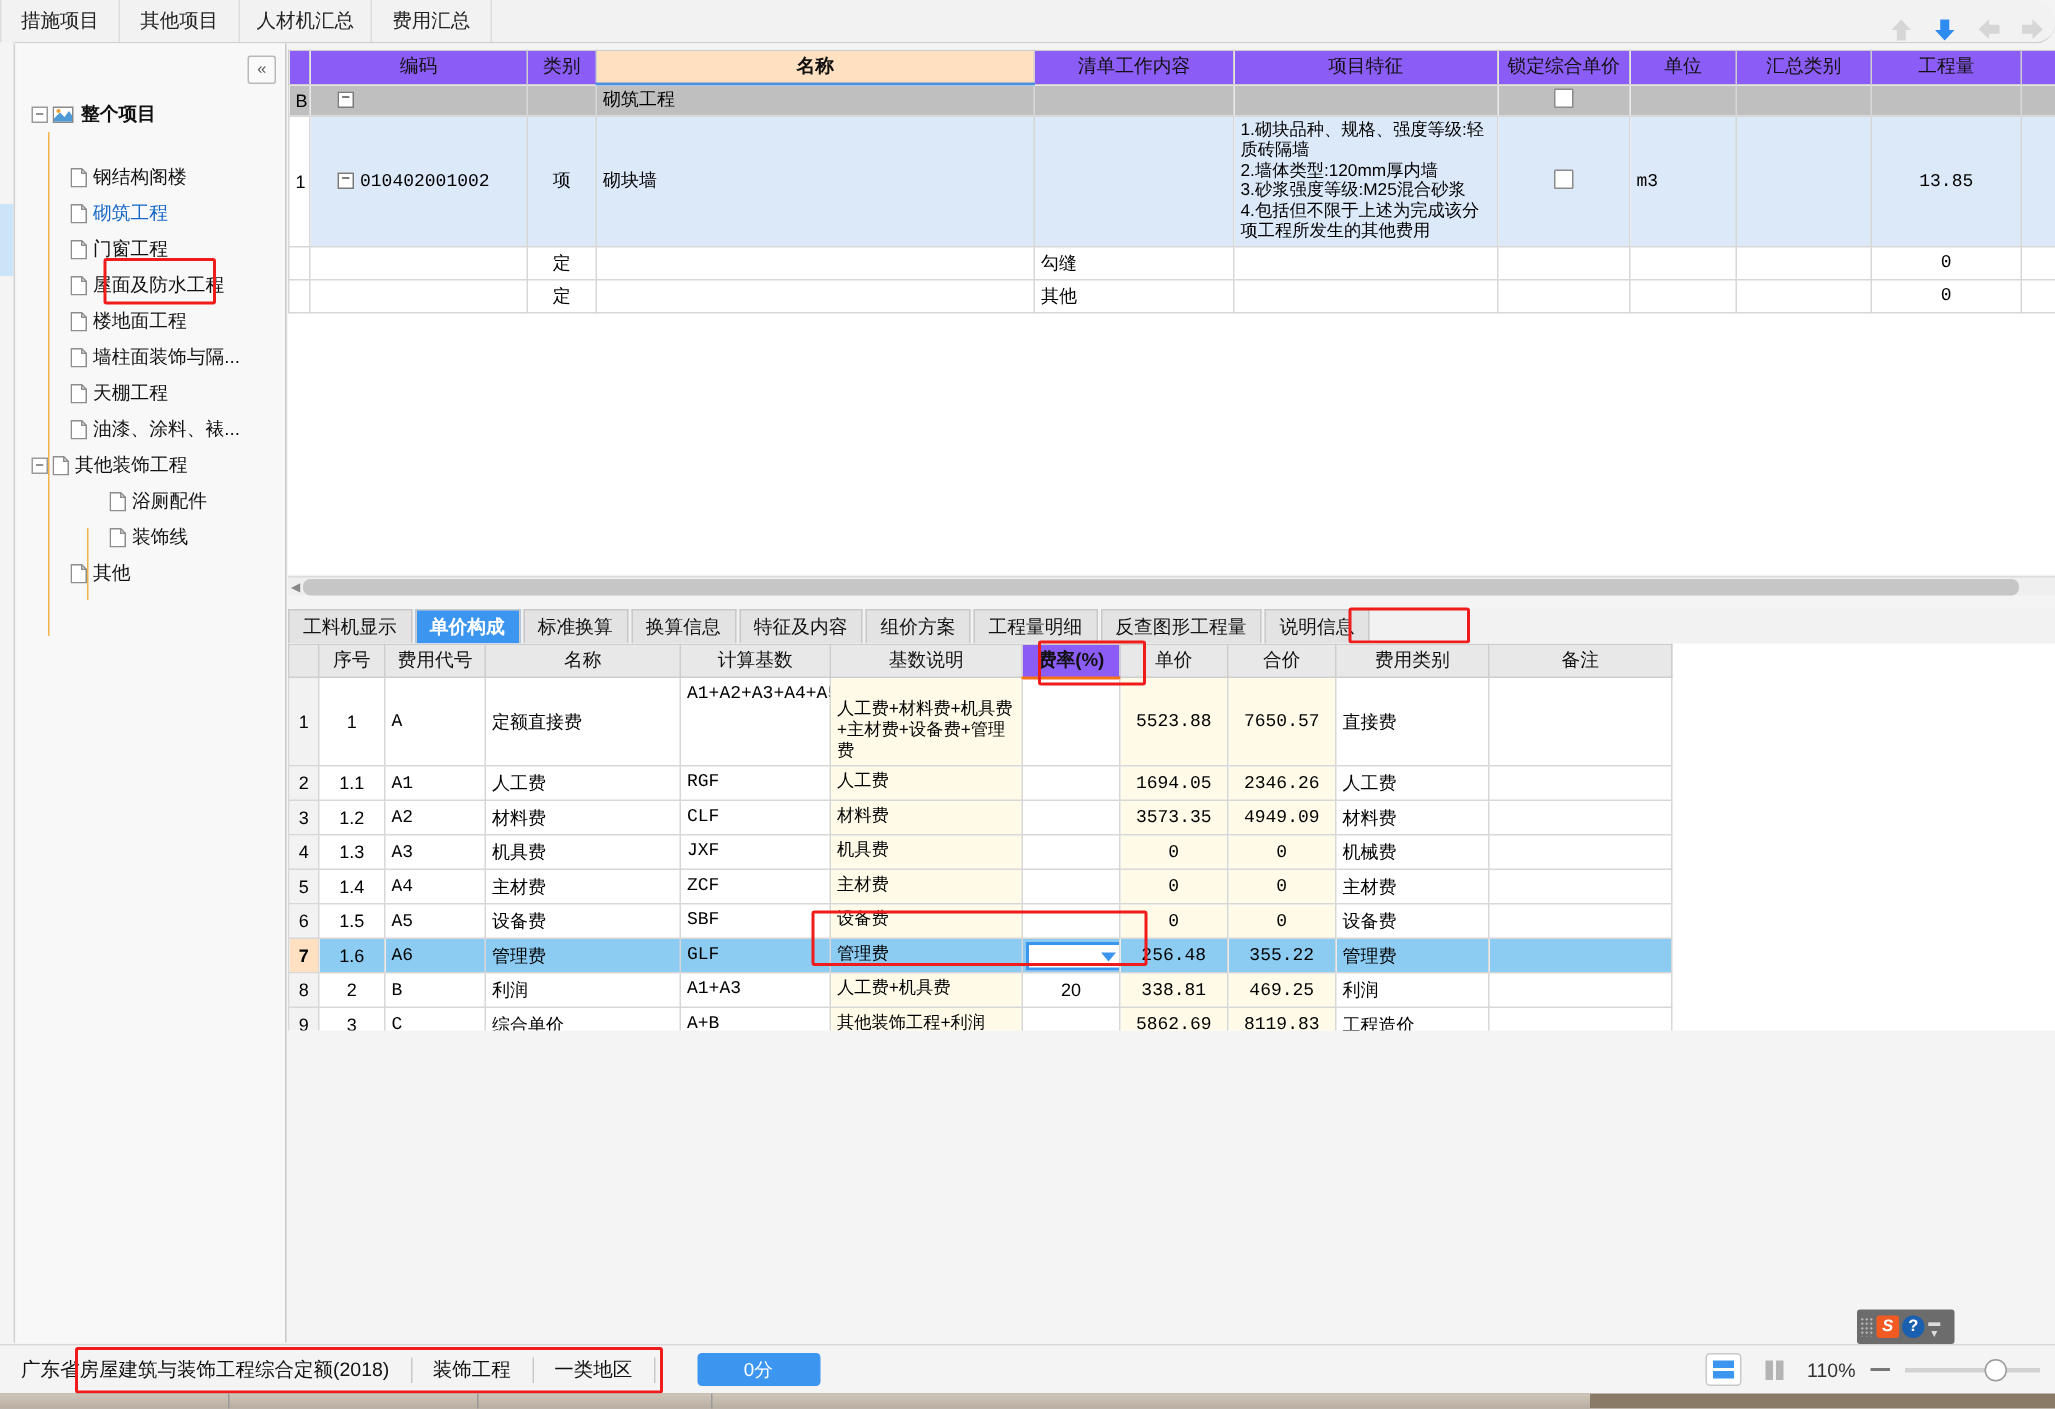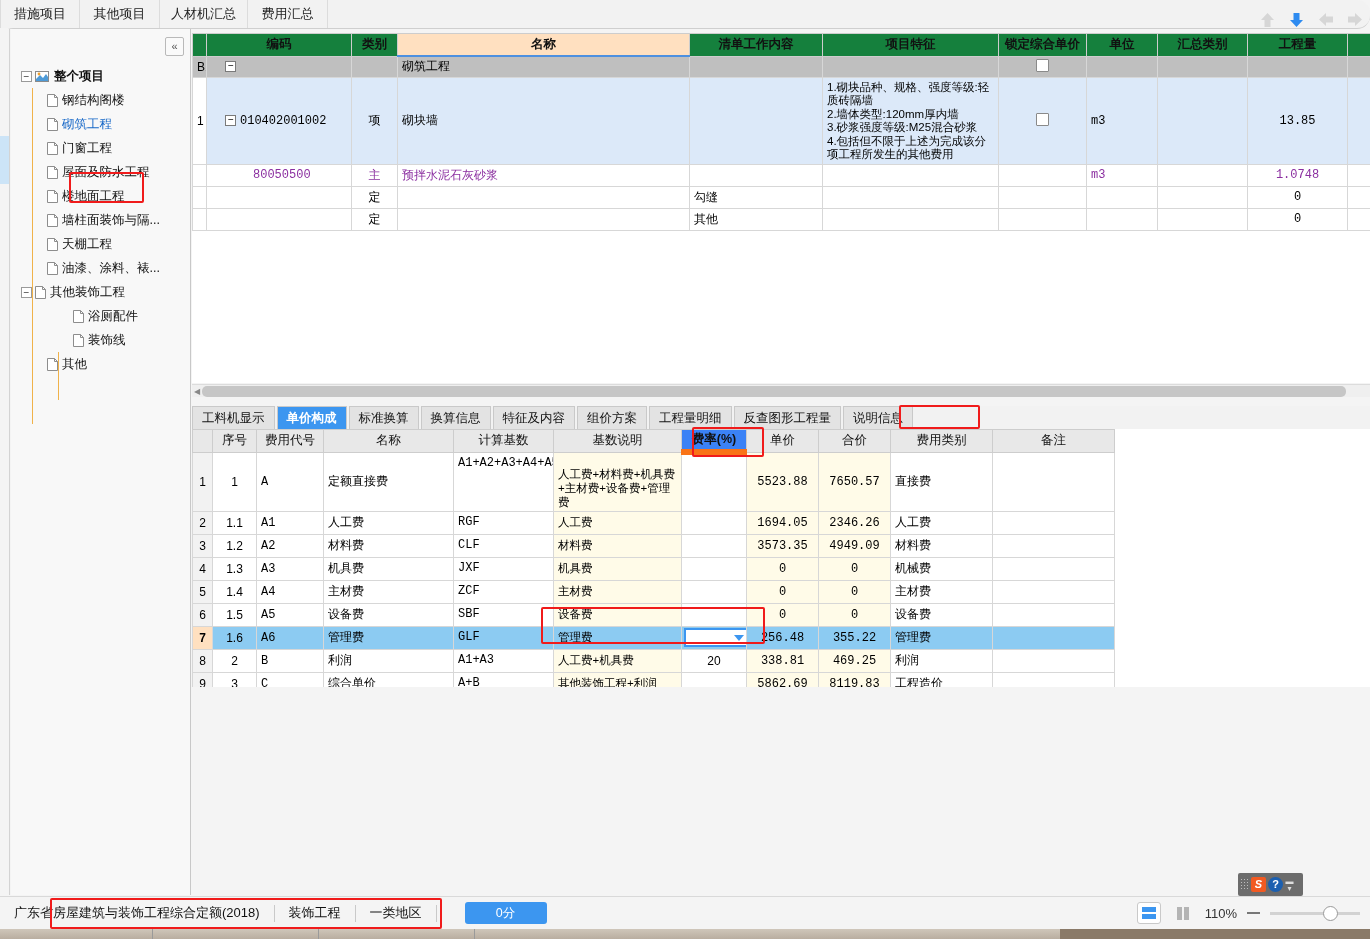--- a/index.html
+++ b/index.html
@@ -67,22 +67,22 @@
   .maingrid{
     position:absolute; left:192px; top:33px; width:1178px; height:350px;
     background:#fff; overflow:hidden;
   }
   table.g{ border-collapse:collapse; table-layout:fixed; width:1178px; }
   table.g td, table.g th{
     border:1px solid #d7d7d7; padding:2px 4px; font-size:12px;
     vertical-align:top; overflow:hidden; font-weight:normal;
   }
   table.g thead th{
-    background:#15803d; text-align:center; vertical-align:middle;
-    height:22px; border:1px solid #cdcdcd; color:#111; font-size:12.5px;font-weight:bold;
+    background:#8b5cf6; text-align:center; vertical-align:middle;
+    height:22px; border:1px solid #cdcdcd; color:#111; font-size:12.5px;
   }
   table.g thead th.hl{ background:#ffe0c0; border-bottom:2px solid #4d90e0; font-weight:bold; }
   .rowB1 td{ background:#bfbfbf; height:20px; vertical-align:middle; font-weight:bold; }
   .rowItem td{ background:#dce9f9; }
   .rowSel td{ background:#8ccbf2; vertical-align:middle; }
   .rowSub td{ background:#fff; }
   .idxcell{ text-align:center; vertical-align:middle!important; background:#f2f2f2; }
   .rowItem .idxcell{ background:#fff; }
   .rowSel .idxcell{ background:#ffe0c0; }
   .num{ text-align:center; }
@@ -127,21 +127,21 @@
 
   .botgrid{
     position:absolute; left:192px; top:429px; width:1178px; height:258px;
     background:#fff; overflow:hidden;
   }
   table.b{ border-collapse:collapse; table-layout:fixed; width:922px; }
   table.b th{
     background:#e8e8e8; border:1px solid #cdcdcd; height:22px;
     font-size:12.5px; font-weight:normal; color:#111; text-align:center;
   }
-  table.b th.hl{ background:#3b82f6; border-bottom:6px solid #f97316; font-weight:bold; }
+  table.b th.hl{ background:#8b5cf6; border-bottom:2px solid #f97316; font-weight:bold; }
   table.b td{
     border:1px solid #d7d7d7; padding:2px 4px; font-size:12px;
     height:23px; vertical-align:middle; overflow:hidden;
   }
   .bsel td{ background:#8ccbf2!important; }
   .bsel td.ix{ background:#ffe0c0!important; font-weight:bold; }
   .yellowcell{ background:#fffbe8; }
   .ix{ background:#f2f2f2; text-align:center; }
   .ddcell{ padding:0!important; }
   .ddbox{
@@ -259,21 +259,21 @@
           </svg>
       </span>
       <span class="tlabel" style="font-weight:bold">整个项目</span>
     </div>
 
     <div class="guide" style="left:15px;top:24px;width:1px;height:240px"></div>
     <div class="guide" style="left:15px;top:264px;width:1px;height:96px"></div>
     <div class="guide" style="left:41px;top:288px;width:1px;height:48px"></div>
 
     <div id="tree-children">
-        <div class="tnode" style="padding-left: 16px;">
+        <div class="tnode" style="padding-left: 16px; margin-top: 18px;">
           <span class="nt"></span>
           <span class="docico"><svg width="11" height="13" viewBox="0 0 11 13">
               <path d="M0.5 0.5 h7 L10.5 3.5 V12.5 H0.5 Z" fill="#fff" stroke="#8d8d8d"></path>
               <path d="M7.5 0.5 V3.5 H10.5" fill="none" stroke="#8d8d8d"></path>
             </svg></span>
           <span class="tlabel">钢结构阁楼</span>
         </div>
         <div class="tnode" style="padding-left: 16px;">
           <span class="nt"></span>
           <span class="docico"><svg width="11" height="13" viewBox="0 0 11 13">
@@ -419,33 +419,20 @@
           <td class="mid"></td>
           <td style="line-height:13.5px;font-size:11.5px;padding-top:3px">1.砌块品种、规格、强度等级:轻质砖隔墙<br>2.墙体类型:120mm厚内墙<br>3.砂浆强度等级:M25混合砂浆<br>4.包括但不限于上述为完成该分项工程所发生的其他费用</td>
           <td class="ctr"><span class="chkbx"></span></td>
           <td class="mid mono">m3</td>
           <td class="mid"></td>
           <td class="num mid mono">13.85</td>
           <td></td>
         </tr>
         <tr class="rowSub" style="height: 21px;">
           <td class="idxcell"></td>
-          <td class="mono mid purple" style="padding-left:46px">80050500</td>
-          <td class="ctr purple">主</td>
-          <td class="mid  purple" style="white-space:normal;line-height:15px">预拌水泥石灰砂浆</td>
-          <td class="mid"></td>
-          <td style="line-height:13.5px;font-size:11.5px;padding-top:3px"></td>
-          <td class="ctr"></td>
-          <td class="mid mono purple">m3</td>
-          <td class="mid"></td>
-          <td class="num mid mono purple">1.0748</td>
-          <td></td>
-        </tr>
-        <tr class="rowSub" style="height: 21px;">
-          <td class="idxcell"></td>
           <td class="mono mid" style="padding-left:18px"></td>
           <td class="ctr">定</td>
           <td class="mid " style="white-space:normal;line-height:15px"></td>
           <td class="mid">勾缝</td>
           <td style="line-height:13.5px;font-size:11.5px;padding-top:3px"></td>
           <td class="ctr"></td>
           <td class="mid mono"></td>
           <td class="mid"></td>
           <td class="num mid mono">0</td>
           <td></td>

